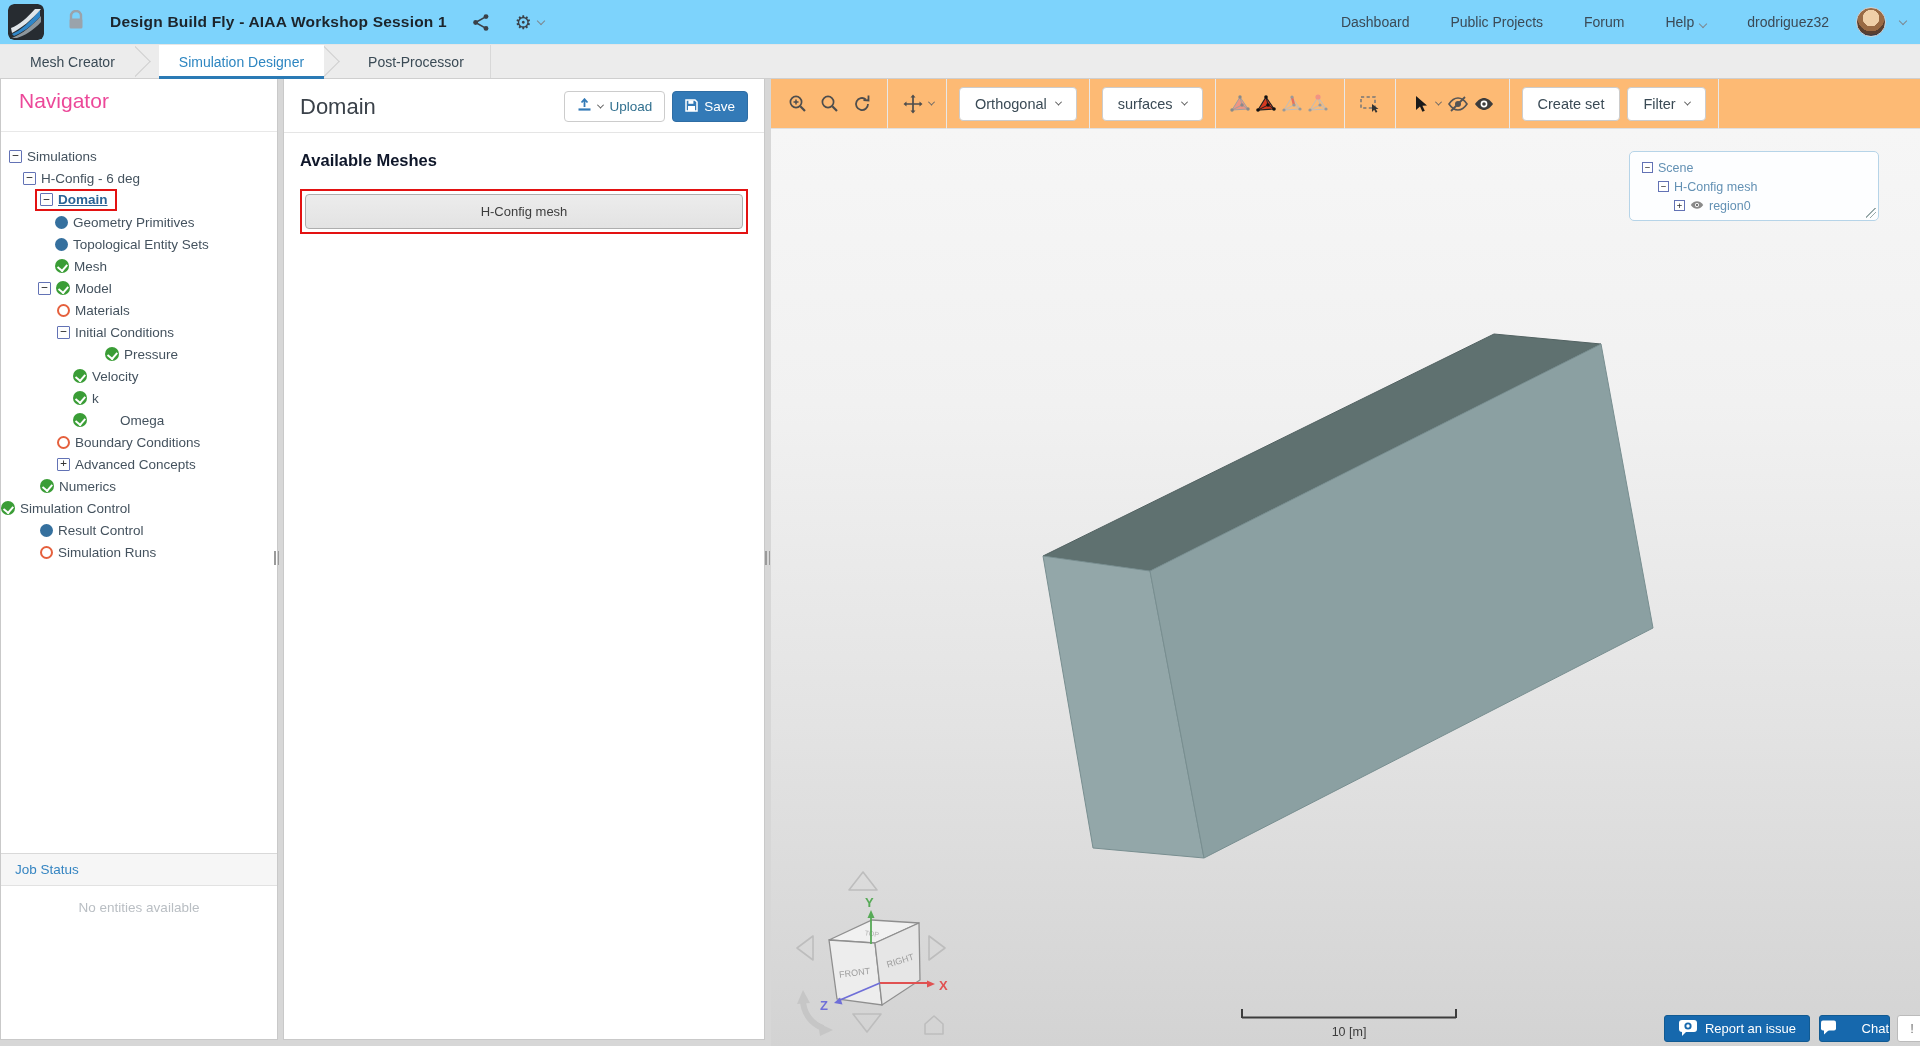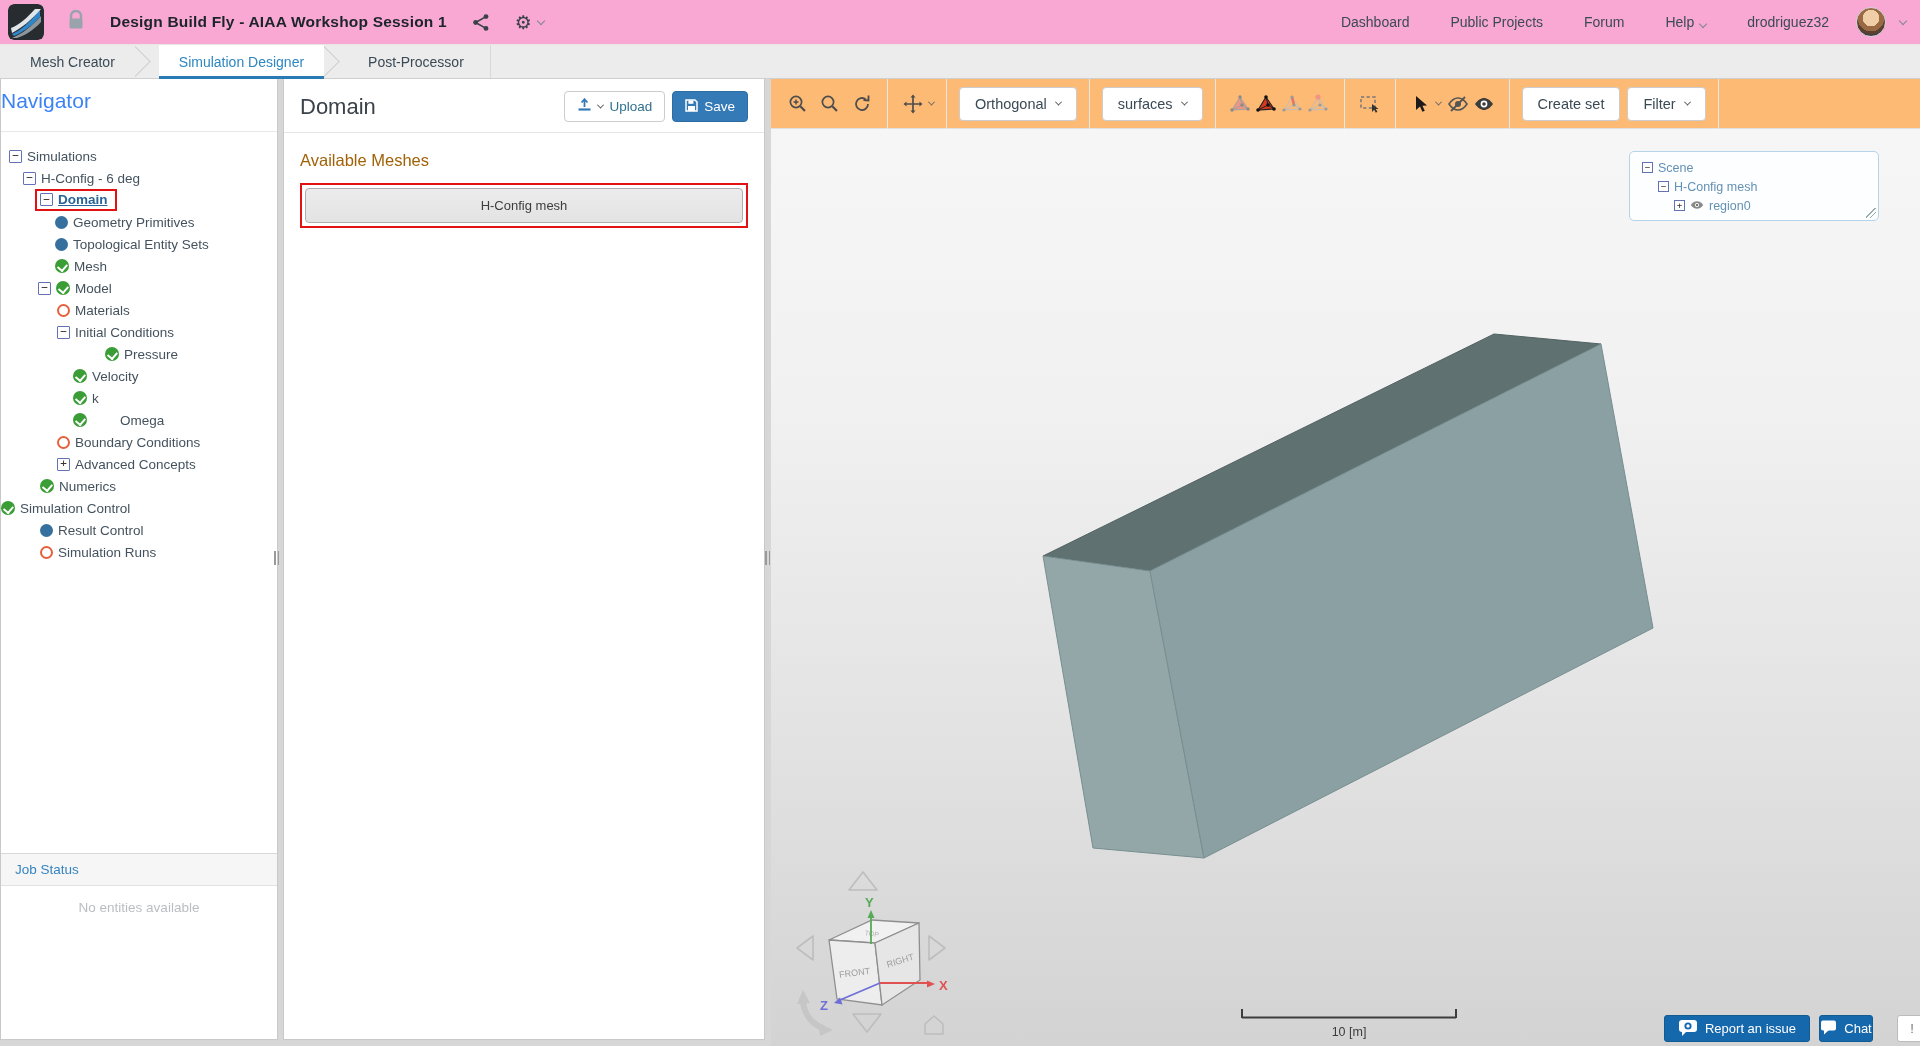--- a/index.html
+++ b/index.html
@@ -1,20 +1,20 @@
 <!DOCTYPE html>
 <html><head>
 <meta charset="utf-8">
 <style>
   * { box-sizing: border-box; }
   html,body { margin:0; padding:0; width:1920px; height:1046px; overflow:hidden;
               font-family:"Liberation Sans", sans-serif; background:#d7d7d7; }
 
   
-  .topbar { height:45px; background:#f9a8d4; display:flex; align-items:center; padding:0 14px 0 8px; border-bottom:1px solid #e6e6e6; }
+  .topbar { height:45px; background:#7dd3fc; display:flex; align-items:center; padding:0 14px 0 8px; border-bottom:1px solid #e6e6e6; }
   .logo { width:36px; height:36px; border-radius:6px; overflow:hidden; flex:none; }
   .lock { margin-left:24px; flex:none; }
   .proj-title { margin-left:26px; font-size:15.5px; font-weight:bold; color:#1c242b; letter-spacing:.2px; }
   .tb-icon { margin-left:26px; color:#3a4149; display:flex; align-items:center; }
   .chev { display:inline-block; width:6px; height:6px; border-right:1.5px solid #7d878f; border-bottom:1.5px solid #7d878f; transform:rotate(45deg); margin:-2px 0 0 6px; }
   .topbar-right { margin-left:auto; display:flex; align-items:center; gap:41px; font-size:14px; color:#3b4a56; }
   .topnav-item { cursor:default; }
   .user-wrap { display:flex; align-items:center; gap:8px; }
   .avatar { width:30px; height:30px; border-radius:50%; border:1px solid #d2d2d2;
             background: radial-gradient(circle at 50% 36%, #f0cfa8 0 36%, #9a6a44 37% 58%, #5a4030 59% 72%, #3c3c44 73%); }
@@ -31,21 +31,21 @@
   
   .main { height:967px; display:flex; position:relative; }
   .nav-panel { width:278px; height:961px; background:#fff; border:1px solid #c9c9c9; border-top:none; margin-right:5px; display:flex; flex-direction:column; }
   .form-panel { width:482px; height:961px; background:#fff; border:1px solid #c9c9c9; border-top:none; margin-right:6px; display:flex; flex-direction:column; }
   .viewport { flex:1; height:967px; display:flex; flex-direction:column; position:relative; }
 
   .splitter-grip { position:absolute; top:472px; width:7px; height:16px; z-index:5; display:flex; gap:2px; justify-content:center; }
   .splitter-grip i { width:1.5px; height:14px; background:#9a9a9a; }
 
   
-  .nav-header { height:44px; padding:10px 0 0; font-size:21px; color:#3b82f6; }
+  .nav-header { height:44px; padding:10px 18px 0; font-size:21px; color:#ec4899; }
   .nav-hr { height:1px; background:#e8e8e8; margin-top:8px; }
   .nav-tree { flex:1; padding-top:13px; overflow:hidden; font-size:13.5px; color:#44525e; }
   .tree-row { height:22px; display:flex; align-items:center; gap:5px; white-space:nowrap; }
   .xbox { width:13px; height:13px; border:1px solid #6272b5; background:#fdfdfd; color:#333; font-size:11px; line-height:10px; display:inline-flex; align-items:center; justify-content:center; flex:none; border-radius:1px; font-family:"DejaVu Sans Mono", monospace; }
   .dot  { width:13px; height:13px; border-radius:50%; background:#35709e; flex:none; }
   .chk  { width:14px; height:14px; border-radius:50%; background:#3a9d36; flex:none; position:relative; }
   .chk::after { content:''; position:absolute; left:4.2px; top:2.8px; width:4.5px; height:7px; border-right:2px solid #fff; border-bottom:2px solid #fff; transform:rotate(40deg); }
   .ring { width:13px; height:13px; border-radius:50%; border:2.5px solid #e5603d; background:#fff; flex:none; }
   .red-wrap { display:inline-flex; align-items:center; gap:5px; border:2px solid #e31212; padding:1px 7px 2px 3px; margin-left:-3px; }
   .domain-link { color:#2a6496; font-weight:bold; text-decoration:underline; }
@@ -54,21 +54,21 @@
   .job-body { padding-top:14px; text-align:center; font-size:13.5px; color:#b9bec3; }
 
   
   .fp-header { padding:12px 16px 10px; display:flex; align-items:center; border-bottom:1px solid #e5e5e5; }
   .fp-title { font-size:22px; color:#3a4149; }
   .fp-buttons { margin-left:auto; display:flex; gap:7px; }
   .btn { display:inline-flex; align-items:center; gap:6px; border-radius:4px; font-size:13.5px; padding:0 12px; height:31px; cursor:pointer; }
   .btn-upload { background:#fff; border:1px solid #ccc; color:#31708f; }
   .btn-save { background:#337ab7; border:1px solid #2e6da4; color:#fff; }
   .fp-section { padding:18px 16px 0; }
-  .fp-heading { font-size:16.5px; font-weight:normal; color:#a16207; margin-bottom:13px; }
+  .fp-heading { font-size:16.5px; font-weight:bold; color:#0f172a; margin-bottom:19px; }
   .mesh-red-box { border:2px solid #e31212; padding:3px; }
   .mesh-btn { width:100%; height:35px; background:linear-gradient(#ececec,#e3e3e3); border:1px solid #aeaeae; border-radius:4px; font-size:13px; color:#3d3d3d; font-family:"Liberation Sans",sans-serif; }
 
   
   .vp-toolbar { height:50px; background:#fdba74; border-bottom:1px solid #e0e0e0; display:flex; align-items:center; padding-left:14px; flex:none; }
   .vdiv { width:1px; height:50px; background:#e8e8e8; margin:0 12px; flex:none; }
   .ticon { display:inline-flex; align-items:center; justify-content:center; width:26px; height:30px; color:#4d4d4d; flex:none; }
   .vp-btn { display:inline-flex; align-items:center; gap:9px; border:1px solid #ccc; border-radius:4px; background:#fff; height:34px; padding:0 15px; font-size:14.5px; color:#3a4a55; flex:none; }
   .chev-sm { display:inline-block; width:5px; height:5px; border-right:1.5px solid #555; border-bottom:1.5px solid #555; transform:rotate(45deg) translate(-1px,-1px); }
 
@@ -85,21 +85,21 @@
                   background:linear-gradient(135deg, transparent 45%, #9aa 45% 52%, transparent 52% 68%, #9aa 68% 75%, transparent 75%); }
 
   .cube-widget { position:absolute; left:16px; bottom:0px; }
 
   .scalebar { position:absolute; left:470px; top:877px; width:216px; text-align:center; }
   .scalebar .lbl { font-size:12.5px; color:#3c3c3c; margin-top:1px; }
 
   .blue-action { position:absolute; bottom:4px; height:27px; border-radius:3px; background:#1668ad; color:#fff;
                  display:flex; align-items:center; justify-content:center; gap:7px; font-size:13px; border:1px solid #115a92; }
   .report-btn { left:893px; width:146px; }
-  .chat-btn { left:1048px; width:54px; }
+  .chat-btn { left:1048px; width:71px;justify-content:space-between; }
   .alert-btn { position:absolute; bottom:4px; left:1126px; width:30px; height:27px; background:#fff; border:1px solid #bbb;
                border-radius:3px; color:#777; font-size:13px; display:flex; align-items:center; justify-content:center; }
 </style>
 </head>
 <body>
 
 <div class="topbar">
   <span class="logo">
     <svg width="36" height="36" viewBox="0 0 36 36">
         <rect width="36" height="36" rx="6" fill="#272c31"></rect>

